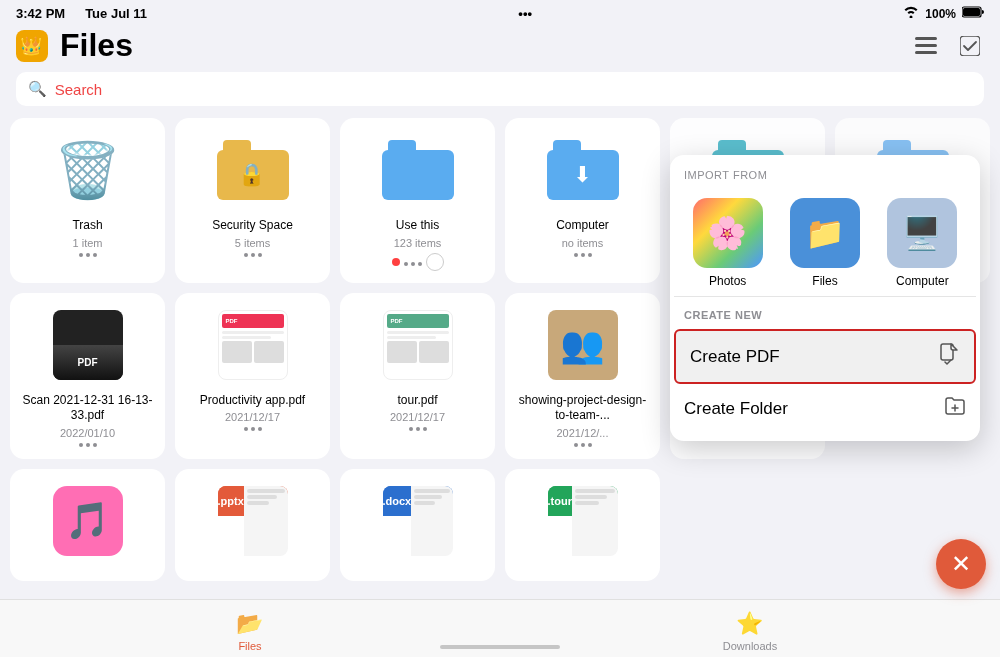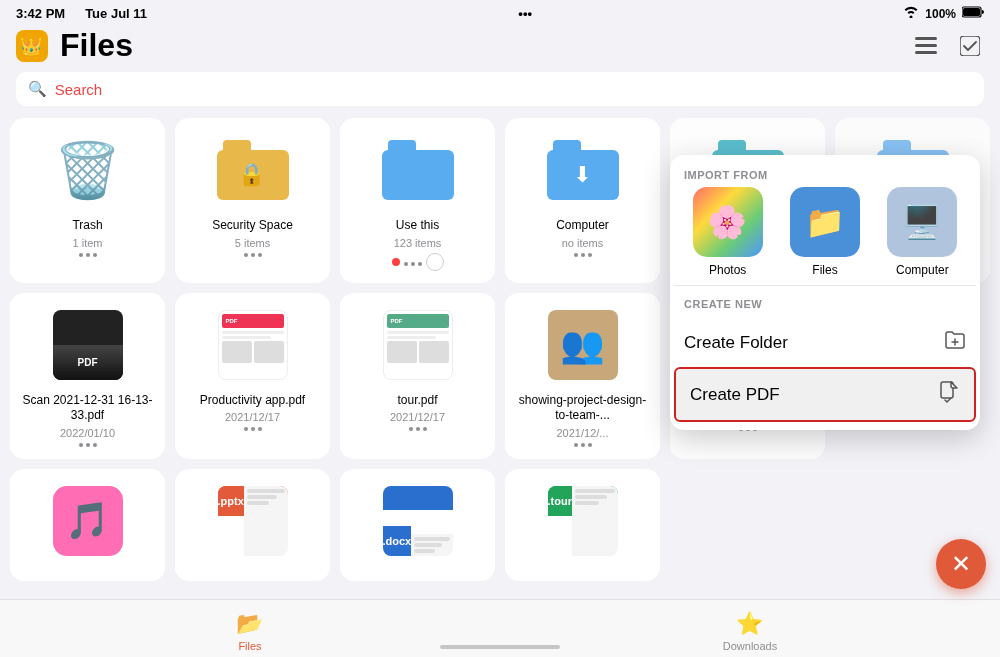--- a/index.html
+++ b/index.html
@@ -145,25 +145,25 @@
       box-shadow: 0 8px 30px rgba(0,0,0,0.2);
       width: 310px;
       overflow: hidden;
       z-index: 100;
     }
     .import-section {
       padding: 14px 14px 8px 14px;
     }
     .section-header {
       font-size: 11px;
-      font-weight: 700;
+      font-weight: 400;
       color: #8e8e93;
       text-transform: uppercase;
       letter-spacing: 0.5px;
-      margin-bottom: 6px;
+      margin-bottom: 17px;
     }
     .import-icons-row {
       display: flex;
       gap: 10px;
       justify-content: space-around;
     }
     .import-icon-item {
       display: flex;
       flex-direction: column;
       align-items: center;
@@ -248,21 +248,21 @@
       gap: 2px;
     }
     .doc-line {
       height: 4px;
       border-radius: 2px;
       background: #ddd;
     }
 
     
     .pptx-file { background: linear-gradient(180deg, #e35a3a 0%, #e35a3a 35%, white 35%); }
-    .docx-file { background: linear-gradient(180deg, #2b6fce 0%, #2b6fce 35%, white 35%); align-items: flex-end; }
+    .docx-file { background: linear-gradient(180deg, #2b6fce 0%, #2b6fce 35%, white 35%); }
     .xlsx-file { background: linear-gradient(180deg, #22a55a 0%, #22a55a 35%, white 35%); }
 
     .music-thumb {
       width: 70px; height: 70px;
       border-radius: 14px;
       background: #ff6eb4;
       display: flex; align-items: center; justify-content: center;
       font-size: 36px;
     }
 
@@ -610,40 +610,40 @@
       </div>
     </div>
   </div>
 
   <div class="divider"></div>
 
   <div class="create-section">
     <div class="create-header">CREATE NEW</div>
 
 
-    <div class="menu-item">
-      <span>Create Folder</span>
-      <span>
-        <svg width="22" height="20" viewBox="0 0 22 20" fill="none">
-          <path d="M2 4a2 2 0 012-2h4l2 2h8a2 2 0 012 2v10a2 2 0 01-2 2H4a2 2 0 01-2-2V4z" stroke="#555" stroke-width="1.5"></path>
-          <path d="M11 9v6M8 12h6" stroke="#555" stroke-width="1.5" stroke-linecap="round"></path>
-        </svg>
-      </span>
-    </div>
-
     <div class="menu-item highlighted">
       <span>Create PDF</span>
       <span>
         <svg width="22" height="22" viewBox="0 0 22 22" fill="none">
           <rect x="3" y="1" width="12" height="16" rx="2" stroke="#555" stroke-width="1.5"></rect>
           <path d="M13 1l6 6h-4a2 2 0 01-2-2V1z" fill="#eee" stroke="#555" stroke-width="1.5" stroke-linejoin="round"></path>
           <path d="M7 19l2 2 4-4" stroke="#555" stroke-width="1.5" stroke-linecap="round" stroke-linejoin="round"></path>
         </svg>
       </span>
     </div>
+
+    <div class="menu-item">
+      <span>Create Folder</span>
+      <span>
+        <svg width="22" height="20" viewBox="0 0 22 20" fill="none">
+          <path d="M2 4a2 2 0 012-2h4l2 2h8a2 2 0 012 2v10a2 2 0 01-2 2H4a2 2 0 01-2-2V4z" stroke="#555" stroke-width="1.5"></path>
+          <path d="M11 9v6M8 12h6" stroke="#555" stroke-width="1.5" stroke-linecap="round"></path>
+        </svg>
+      </span>
+    </div>
   </div>
 </div>
 
 <div class="fab">
   <span style="font-size:24px;line-height:1;">✕</span>
 </div>
 
 <div class="bottom-tabs">
   <div class="tab-item">
     <span style="font-size:22px; color:#e05a3a;">📂</span>

